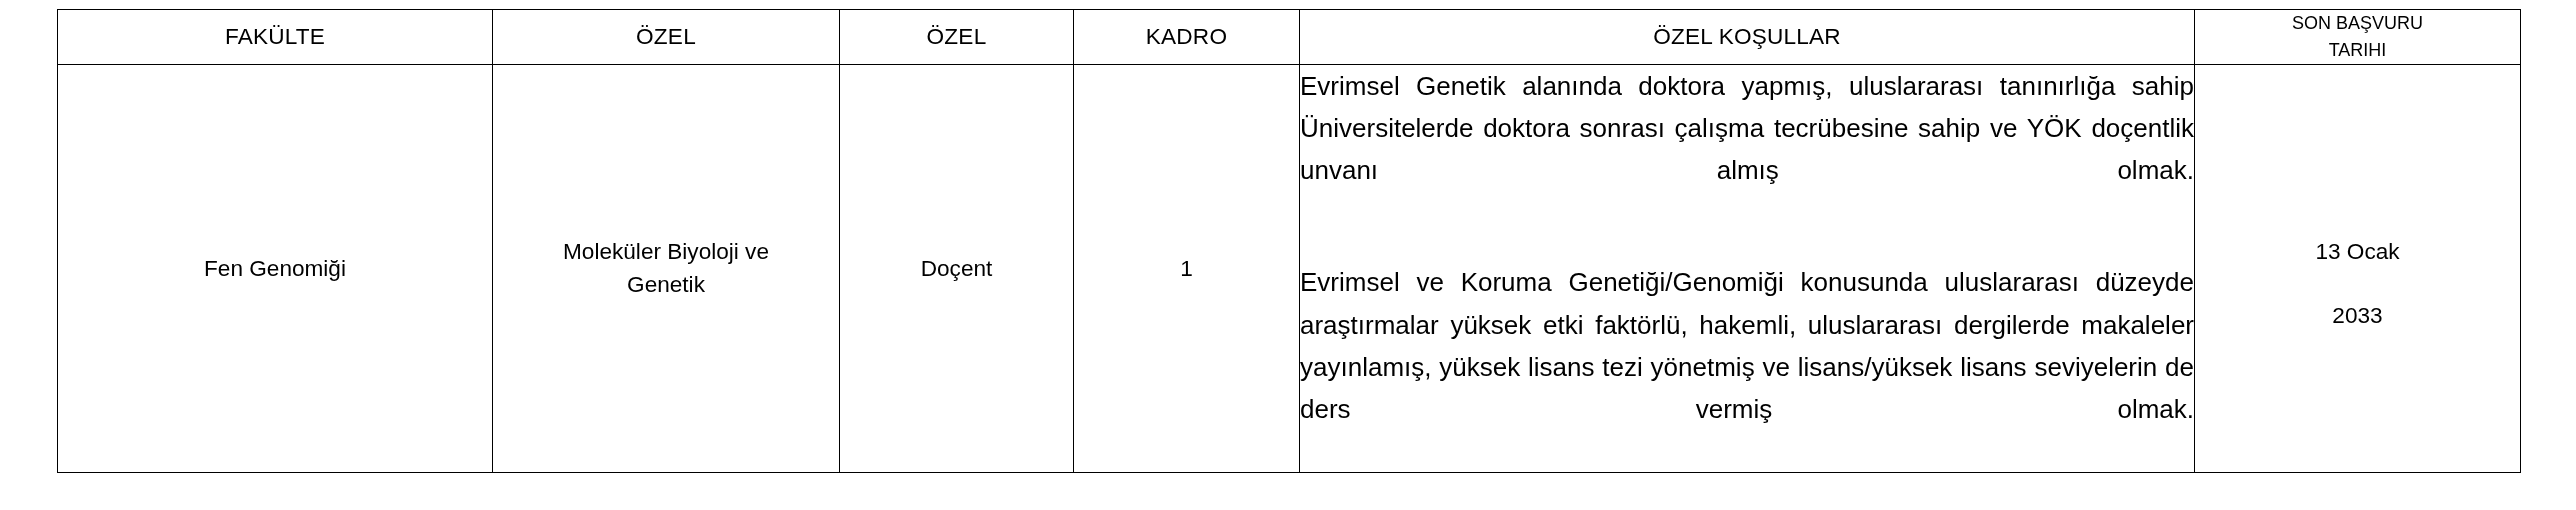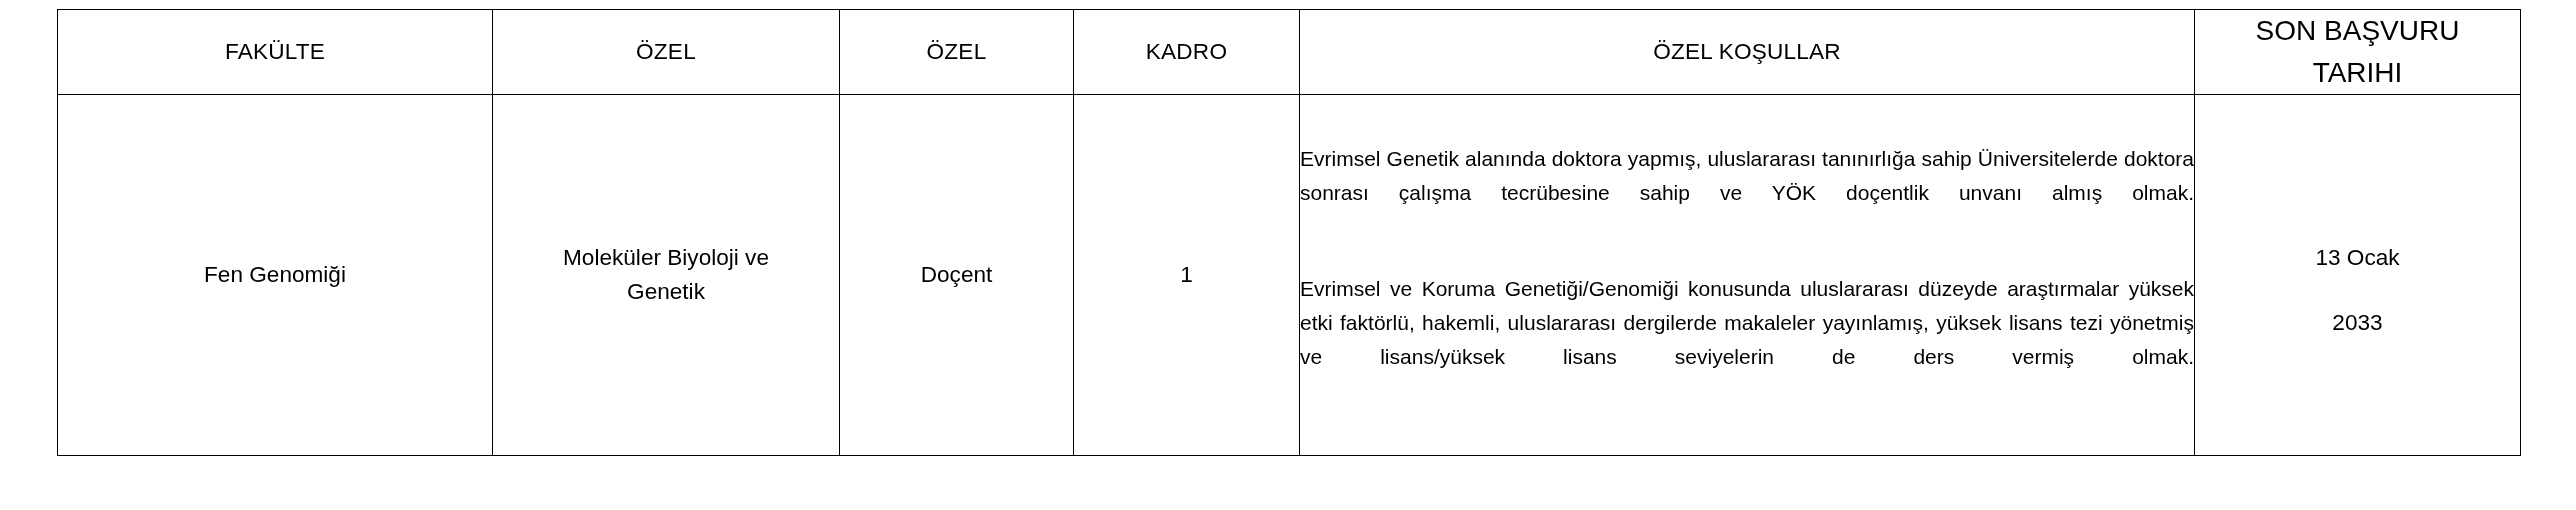--- a/index.html
+++ b/index.html
@@ -49,21 +49,21 @@
 
   .hdr-cell {
     text-align: center;
     font-size: 22.6px;
     line-height: 1.45;
     padding: 11.7px 6.7px;
     letter-spacing: 0.2px;
   }
   .hdr-two-line {
     text-align: center;
-    font-size: 28px;
+    font-size: 18px;
     line-height: 1.5;
     padding: 8.4px 6.7px;
   }
   .hdr-two-line span { display: block; }
 
   .body-row td {
     height: 360px;
   }
   .cell-center {
     text-align: center;
@@ -71,21 +71,21 @@
     line-height: 1.5;
     padding: 8.4px 15px;
   }
   .cell-center span { display: block; }
 
   .kosul-cell {
     padding: 18.4px 18.4px 18.4px 18.4px;
     vertical-align: top;
   }
   .kosul-text {
-    font-size: 21px;
+    font-size: 26px;
     line-height: 1.62;
     text-align: justify;
     text-justify: inter-word;
   }
   .kosul-text p {
     margin: 0;
   }
   .kosul-text p.last-para {
     text-align: justify;
     margin-top: 28px;

